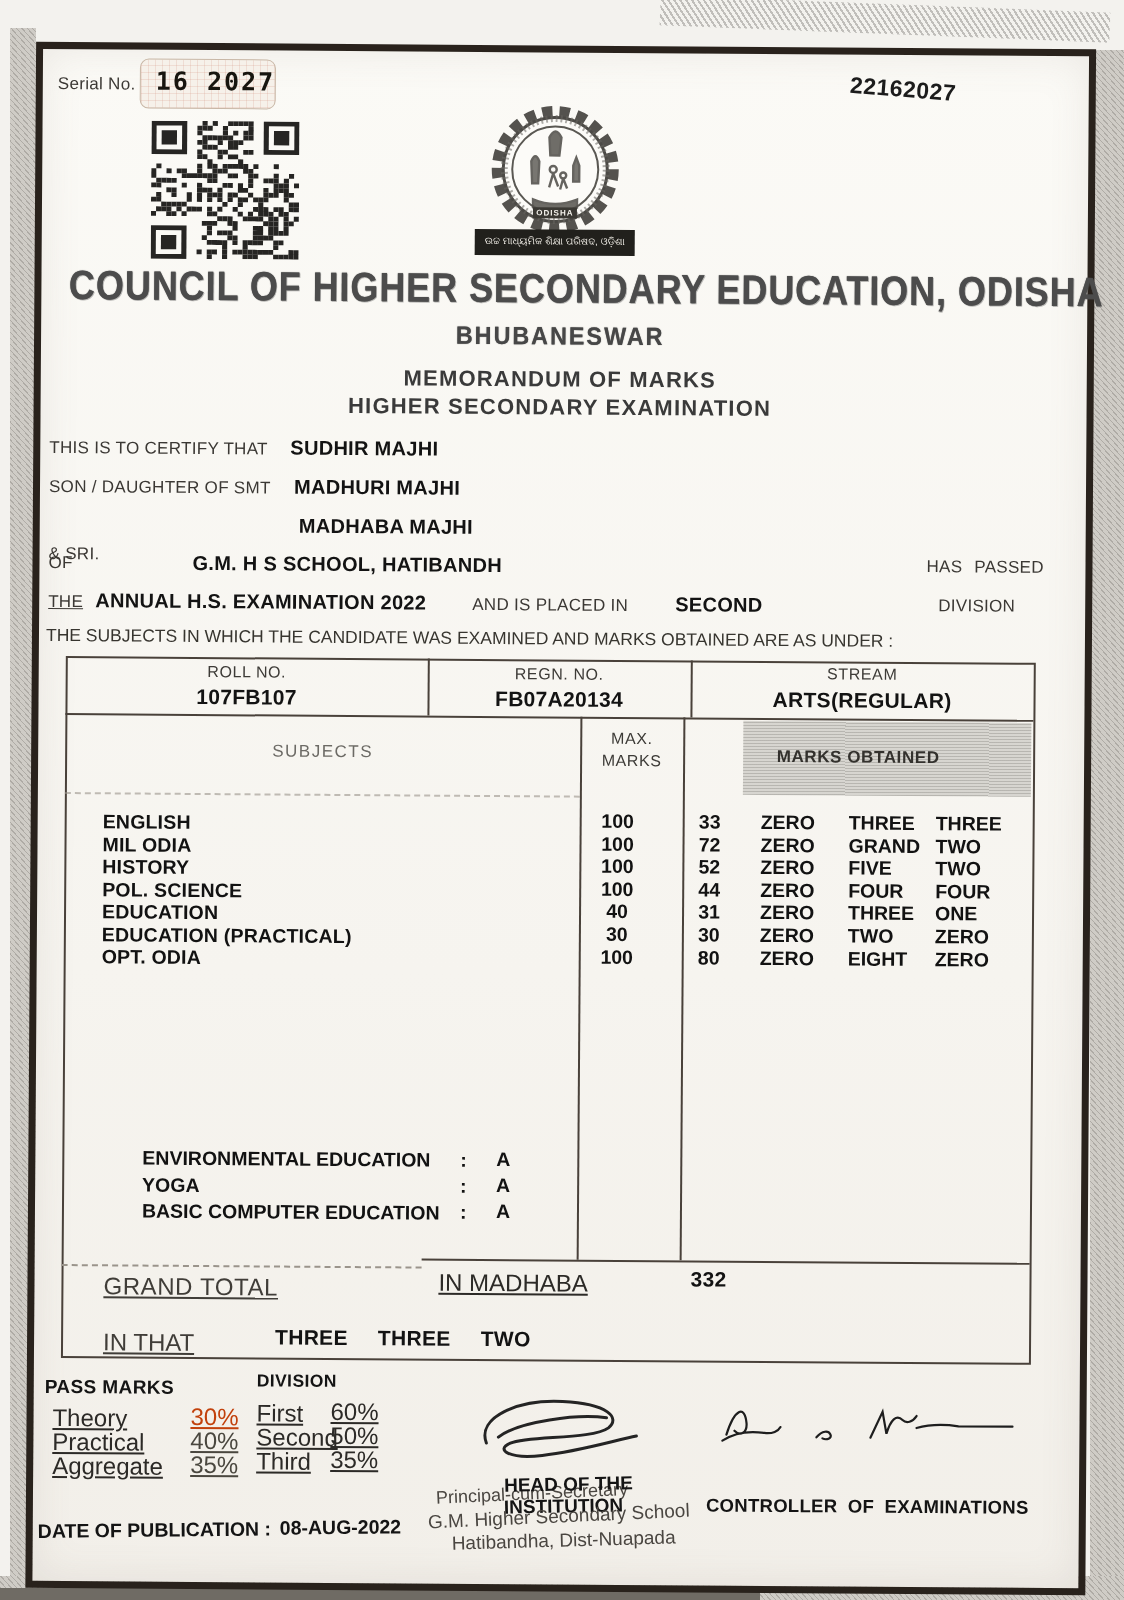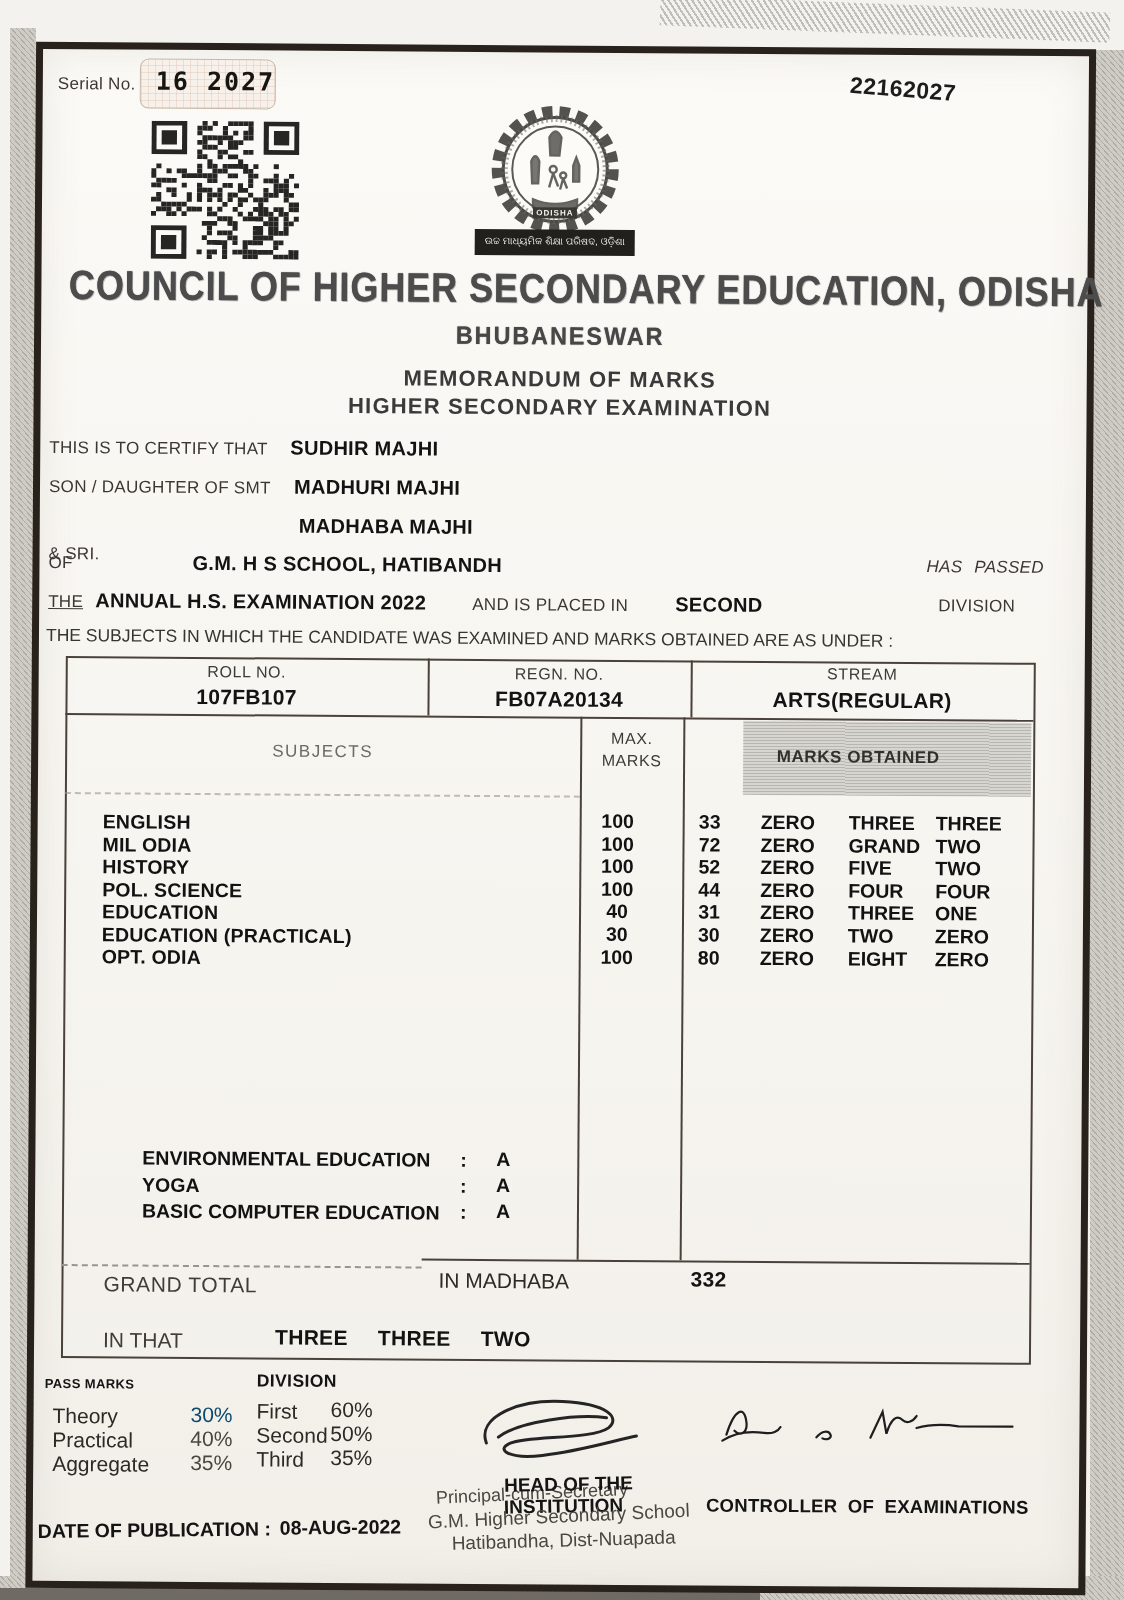--- a/index.html
+++ b/index.html
@@ -45,21 +45,21 @@
      background-image:repeating-linear-gradient(0deg,rgba(90,88,82,.25) 0 1px,transparent 1px 3px);}
   
   .subj{font-weight:bold;font-size:19.5px;color:#121212;letter-spacing:.2px;white-space:nowrap;}
   .mrow{left:585px;width:453px;height:23px;}
   .mc{position:absolute;font-weight:bold;font-size:19.5px;color:#121212;}
   .mc.max{left:0;width:76px;text-align:center;}
   .mc.num{left:104px;width:52px;text-align:center;}
   .mc.w0{left:181px;} .mc.w1{left:269px;} .mc.w2{left:356px;}
   .grade-name{font-weight:bold;font-size:19.5px;color:#121212;}
   
-  .foot-lbl{font-size:21px;color:#2c2a27;}
+  .foot-lbl{font-size:24px;color:#2c2a27;text-decoration:underline;}
   .stamp{color:#4a4641;font-size:18px;white-space:nowrap;}
   .qrbox{left:152px;top:120px;width:148px;height:138px;}
 </style>
 </head>
 <body>
 <div id="page">
 
 <div class="abs torn" style="left:660px;top:4px;width:450px;height:30px;transform:rotate(2.2deg);"></div>
 <div class="abs edge" style="left:10px;top:28px;width:26px;height:1572px;"></div>
 <div class="abs edge" style="left:1090px;top:50px;width:34px;height:1550px;"></div>
@@ -386,21 +386,21 @@
   <div class="abs c memo" style="left:0;top:391px;width:1124px;">HIGHER SECONDARY EXAMINATION</div>
 
   <div class="abs lbl" style="left:52px;top:438px;">THIS IS TO CERTIFY THAT</div>
   <div class="abs val" style="left:293px;top:435px;">SUDHIR MAJHI</div>
   <div class="abs lbl" style="left:52px;top:477px;">SON / DAUGHTER OF SMT</div>
   <div class="abs val" style="left:297px;top:474px;">MADHURI MAJHI</div>
   <div class="abs lbl" style="left:52px;top:544px;">&amp; SRI.</div>
   <div class="abs val" style="left:302px;top:513px;">MADHABA MAJHI</div>
   <div class="abs lbl" style="left:52px;top:553px;">OF</div>
   <div class="abs val" style="left:196px;top:551px;">G.M. H S SCHOOL, HATIBANDH</div>
-  <div class="abs lbl" style="left:930px;top:551px;word-spacing:7px;font-style:italic;">HAS PASSED</div>
+  <div class="abs lbl" style="left:930px;top:551px;word-spacing:7px;">HAS PASSED</div>
   <div class="abs lbl" style="left:52px;top:592px;text-decoration:underline;">THE</div>
   <div class="abs val" style="left:99px;top:589px;">ANNUAL H.S. EXAMINATION 2022</div>
   <div class="abs lbl" style="left:476px;top:592px;">AND IS PLACED IN</div>
   <div class="abs val" style="left:679px;top:589px;">SECOND</div>
   <div class="abs lbl" style="left:942px;top:590px;">DIVISION</div>
   <div class="abs" style="left:50px;top:625px;font-size:17.5px;color:#37352f;">THE SUBJECTS IN WHICH THE CANDIDATE WAS EXAMINED AND MARKS OBTAINED ARE AS UNDER :</div>
 
   <div class="abs" id="tableFrame"></div>
   <div class="abs vline" style="left:432px;top:656px;height:57px;"></div>
   <div class="abs vline" style="left:695px;top:656px;height:57px;"></div>
@@ -490,24 +490,24 @@
   <div class="abs grade-name" style="left:504px;top:1197px;">A</div>
 
   <div class="abs hline" style="left:430px;top:1256px;width:608px;"></div>
   <div class="abs dline" style="left:70px;top:1264px;width:360px;"></div>
   <div class="abs foot-lbl" style="left:112px;top:1272px;letter-spacing:.6px;color:#403d38;">GRAND TOTAL</div>
   <div class="abs foot-lbl" style="left:447px;top:1266px;">IN MADHABA</div>
   <div class="abs val" style="left:699px;top:1263px;font-size:21px;">332</div>
   <div class="abs foot-lbl" style="left:112px;top:1328px;color:#403d38;">IN THAT</div>
   <div class="abs val" style="left:284px;top:1324px;font-size:21px;word-spacing:24px;">THREE THREE TWO</div>
 
-  <div class="abs b" style="left:54px;top:1376px;font-size:13px;letter-spacing:.4px;">PASS MARKS</div>
+  <div class="abs b" style="left:54px;top:1376px;font-size:19px;letter-spacing:.4px;">PASS MARKS</div>
   <div class="abs b" style="left:266px;top:1369px;font-size:17.5px;letter-spacing:.4px;">DIVISION</div>
   <div class="abs foot-lbl" style="left:62px;top:1404px;">Theory</div>
-  <div class="abs foot-lbl" style="left:200px;top:1402px;color:#0c4a6e;">30%</div>
+  <div class="abs foot-lbl" style="left:200px;top:1402px;color:#c2410c;">30%</div>
   <div class="abs foot-lbl" style="left:62px;top:1428px;">Practical</div>
   <div class="abs foot-lbl" style="left:200px;top:1426px;color:#4a473f;">40%</div>
   <div class="abs foot-lbl" style="left:62px;top:1452px;">Aggregate</div>
   <div class="abs foot-lbl" style="left:200px;top:1450px;color:#4a473f;">35%</div>
   <div class="abs foot-lbl" style="left:266px;top:1398px;">First</div>
   <div class="abs foot-lbl" style="left:340px;top:1396px;">60%</div>
   <div class="abs foot-lbl" style="left:266px;top:1422px;">Second</div>
   <div class="abs foot-lbl" style="left:340px;top:1420px;">50%</div>
   <div class="abs foot-lbl" style="left:266px;top:1446px;text-align:right;">Third</div>
   <div class="abs foot-lbl" style="left:340px;top:1444px;">35%</div>

